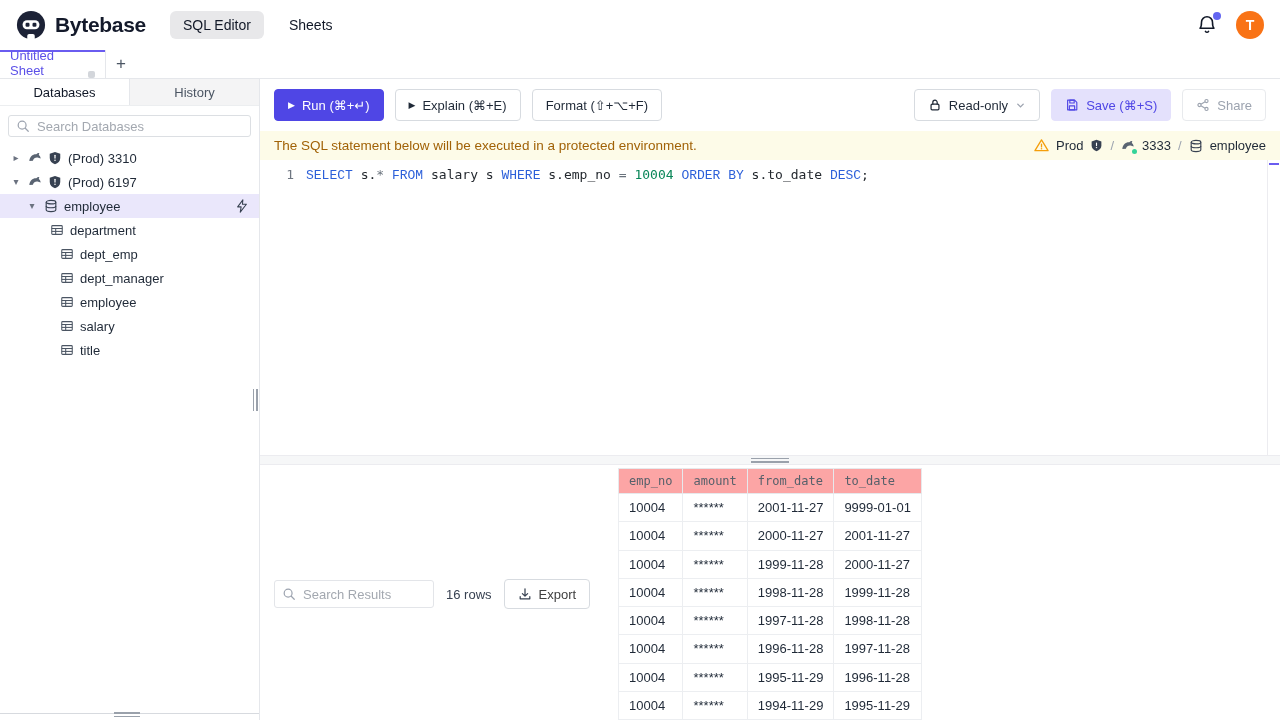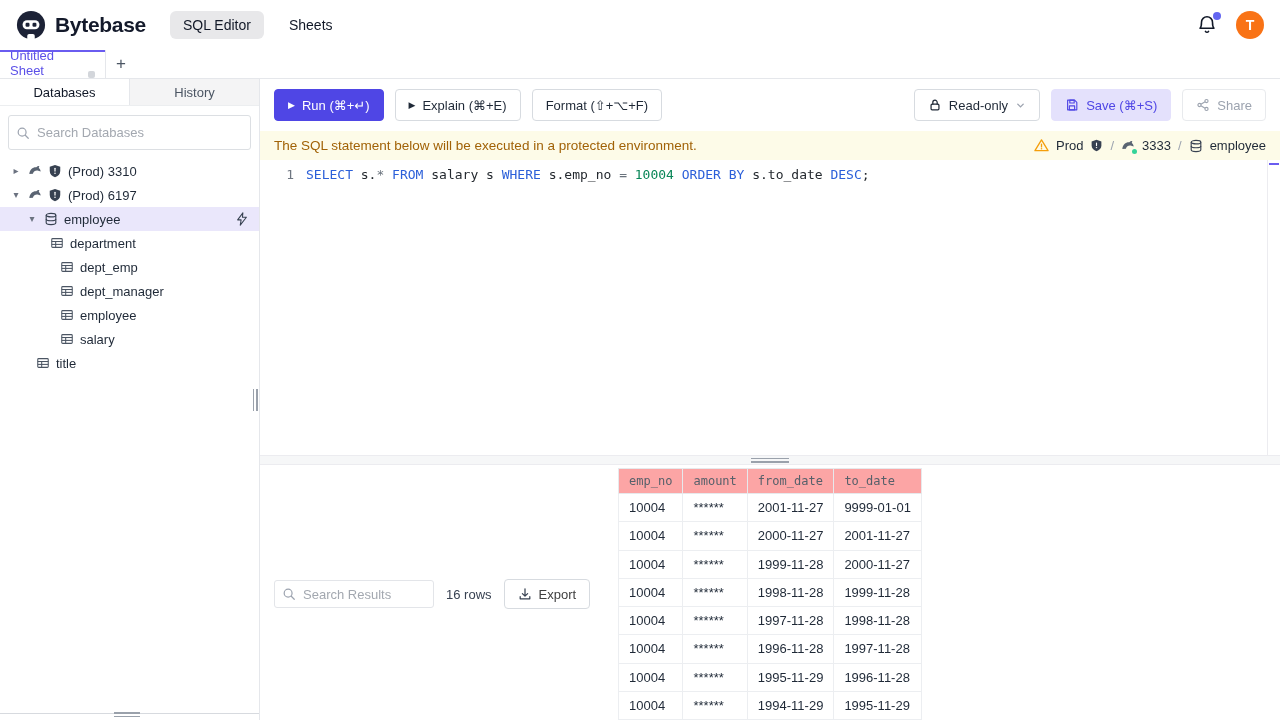--- a/index.html
+++ b/index.html
@@ -35,21 +35,21 @@
   .content{display:flex;height:641px;}
   .sidebar{position:relative;width:260px;flex:0 0 260px;border-right:1px solid var(--border);display:flex;flex-direction:column;background:#fff;}
   .main{flex:1;display:flex;flex-direction:column;min-width:0;background:#fff;}
 
   
   .side-tabs{display:flex;height:27px;flex:0 0 27px;background:#f4f4f5;border-bottom:1px solid #eceef0;}
   .side-tab{flex:1;display:flex;align-items:center;justify-content:center;font-size:13px;color:#4b5563;cursor:pointer;}
   .side-tab.active{background:#fff;border-right:1px solid var(--border);color:#111827;font-weight:500;}
   .search-wrap{position:relative;margin:9px 8px 7px;}
   .search-wrap .search-icon{position:absolute;left:8px;top:50%;transform:translateY(-50%);display:flex;}
-  .search-wrap input{width:100%;height:35px;border:1px solid #dcdfe3;border-radius:3px;padding:0 8px 0 28px;font-size:13px;color:#374151;outline:none;background:#fff;font-family:inherit;}
+  .search-wrap input{width:100%;height:22px;border:1px solid #dcdfe3;border-radius:3px;padding:0 8px 0 28px;font-size:13px;color:#374151;outline:none;background:#fff;font-family:inherit;}
   .search-wrap input::placeholder{color:#a3a8b0;}
   .tree{flex:1;overflow:hidden;padding-top:2px;}
   .tree-row{display:flex;align-items:center;height:24px;font-size:13px;color:#1f2937;cursor:pointer;gap:6px;padding-right:10px;}
   .tree-row.selected{background:#eae7fb;}
   .tree-arrow{width:12px;flex:0 0 12px;color:#6b7280;font-size:10px;text-align:center;line-height:1;}
   .tree-icon{display:flex;align-items:center;}
   .tree-icon svg{width:14px;height:14px;display:block;}
   .tree-label{white-space:nowrap;}
   .tree-fill{flex:1;}
   .v-resize{position:absolute;right:0;top:308px;width:8px;height:26px;display:flex;gap:2px;align-items:center;justify-content:center;cursor:col-resize;background:#fff;}
@@ -75,21 +75,21 @@
   .crumb .sep{color:#9ca3af;}
   .crumb svg{display:block;}
   .mysql-wrap{position:relative;display:flex;}
   .gdot{position:absolute;right:-2px;bottom:-1px;width:5px;height:5px;border-radius:50%;background:#34d399;}
 
   
   .editor{position:relative;flex:1;padding-top:5px;min-height:0;}
   .code-line{display:flex;font-family:"DejaVu Sans Mono",monospace;font-size:13px;line-height:20px;}
   .ln{width:34px;flex:0 0 34px;text-align:right;color:#6e7681;}
   .code{padding-left:12px;white-space:pre;}
-  .tok-keyword{color:var(--kw);}
+  .tok-keyword{color:var(--kw);font-family:Liberation Mono, monospace;}
   .tok-number{color:var(--num);}
   .tok-operator{color:#6a737d;}
   .tok-plain{color:#24292f;}
   .editor-gutter{position:absolute;top:0;right:0;bottom:0;width:13px;border-left:1px solid #ececf0;cursor:pointer;}
   .ruler{position:absolute;top:3px;left:1px;right:1px;height:2px;background:#6a5cf0;display:block;}
 
   
   .splitter{height:10px;flex:0 0 10px;background:#f6f7f8;border-top:1px solid #ececf0;border-bottom:1px solid #ececf0;display:flex;align-items:center;justify-content:center;cursor:row-resize;}
   .grip{display:flex;flex-direction:column;gap:2px;width:38px;}
   .grip i{height:1.5px;background:#9aa1ab;display:block;}
@@ -270,21 +270,21 @@
             <span class="tree-icon">
               <svg viewBox="0 0 16 16" fill="none" stroke="#4b5563" stroke-width="1.2">
                 <rect x="2" y="3" width="12" height="10" rx="1"></rect>
                 <line x1="2" y1="6.3" x2="14" y2="6.3"></line>
                 <line x1="2" y1="9.6" x2="14" y2="9.6"></line>
                 <line x1="6.5" y1="6.3" x2="6.5" y2="13"></line>
               </svg>
             </span>
             <span class="tree-label">salary</span>
           </div>
-          <div class="tree-row" style="padding-left: 18px;">
+          <div class="tree-row" style="padding-left: 42px;">
             <span class="tree-arrow"></span>
             <span class="tree-icon">
               <svg viewBox="0 0 16 16" fill="none" stroke="#4b5563" stroke-width="1.2">
                 <rect x="2" y="3" width="12" height="10" rx="1"></rect>
                 <line x1="2" y1="6.3" x2="14" y2="6.3"></line>
                 <line x1="2" y1="9.6" x2="14" y2="9.6"></line>
                 <line x1="6.5" y1="6.3" x2="6.5" y2="13"></line>
               </svg>
             </span>
             <span class="tree-label">title</span>

